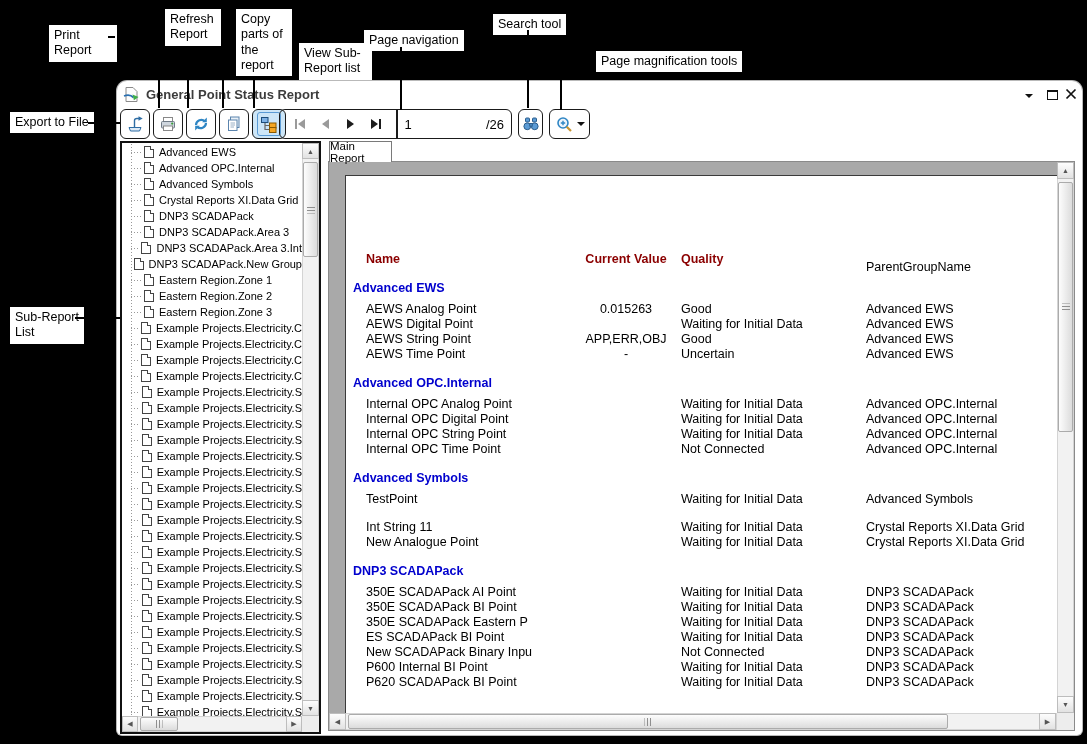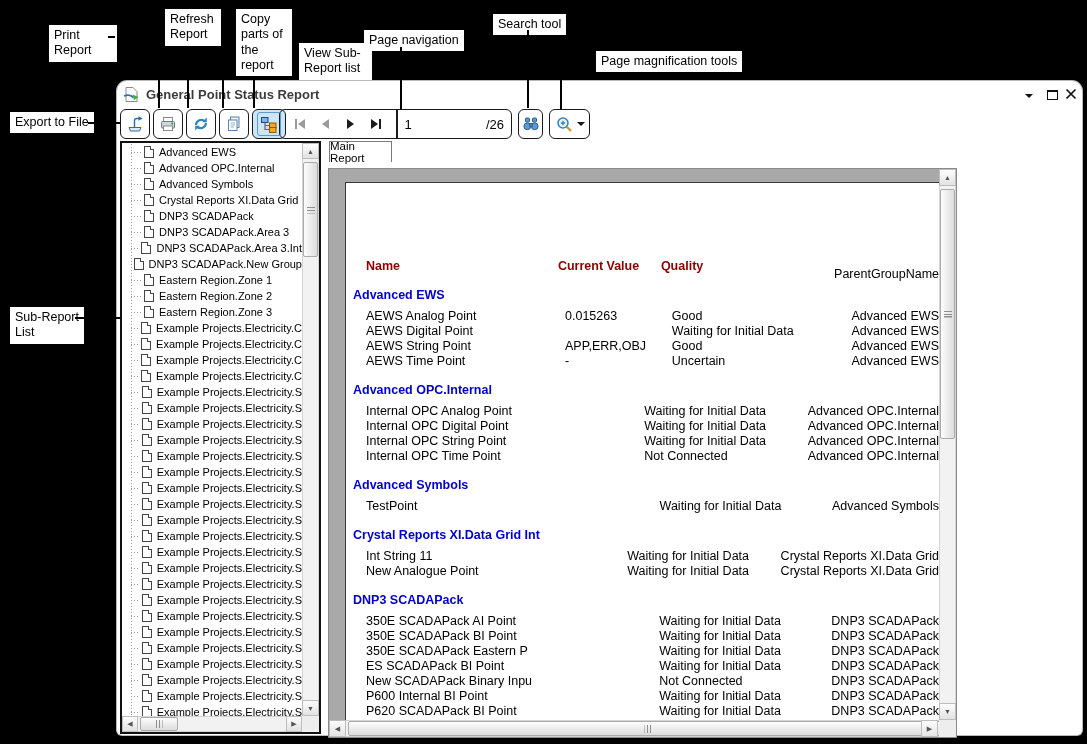--- a/index.html
+++ b/index.html
@@ -126,31 +126,31 @@
   #tree-hright{ right:17px; bottom:0; width:16px; height:16px; }
   #tree-corner{ right:0; bottom:0; width:17px; height:16px; background:#ededed; position:absolute; }
 
   
   #tab {
     position:absolute; left:212px; top:60px; width:63px; height:21px;
     background:#fff; border:1px solid #7a7a7a; border-bottom:none;
     font-size:11.5px; display:flex; align-items:center; justify-content:center; z-index:3;
   }
   #viewer {
-    position:absolute; left:211px; top:80px; width:629px; height:570px;
-    border:1px solid #8a8a8a; background:#ededed;margin-top:7px;
+    position:absolute; left:211px; top:80px; width:747px; height:570px;
+    border:1px solid #8a8a8a; background:#ededed;
   }
   #canvas { position:absolute; left:0; top:0; right:17px; bottom:17px; background:#a9a9a9; overflow:hidden; }
   #page {
     position:absolute; left:16px; top:13px; right:0; bottom:0; background:#fff;
     border-left:1px solid #3a3a3a; border-top:1px solid #3a3a3a;
     padding:76px 0 0 20px; font-size:12.5px;
   }
   .rrow, #rhead { display:flex; height:15px; line-height:15px; white-space:nowrap; }
-  .c0 { width:205px; } .c1 { width:110px; } .c2 { width:185px; } .c3 { flex:1; }
+  .c0 { width:205px; } .c1 { width:110px;text-align:center; } .c2 { width:185px; } .c3 { flex:1; }
   #rhead { font-weight:700; }
   #rhead .hc { color:#8b0000; }
   #rhead .c3 { color:#000; font-weight:400; position:relative; top:8px; }
   .group { margin-top:13px; }
   .gname { height:16px; line-height:16px; color:#0000cd; font-weight:700; margin-left:-13px; margin-bottom:6px; }
 
   #rep-vscroll { right:0; top:0; width:17px; bottom:17px; }
   #rep-vup   { right:0; top:0; width:17px; height:17px; }
   #rep-vthumb{ right:1px; top:20px; width:15px; height:250px; }
   #rep-vdown { right:0; bottom:17px; width:17px; height:17px; }
@@ -553,21 +553,20 @@
             <div class="group">
               <div class="gname">Advanced Symbols</div>
               <div class="rrow">
                 <span class="c0">TestPoint</span>
                 <span class="c1"></span>
                 <span class="c2">Waiting for Initial Data</span>
                 <span class="c3">Advanced Symbols</span>
               </div>
             </div>
             <div class="group">
-              <div class="gname">Crystal Reports XI.Data Grid Int</div>
               <div class="rrow">
                 <span class="c0">Int String 11</span>
                 <span class="c1"></span>
                 <span class="c2">Waiting for Initial Data</span>
                 <span class="c3">Crystal Reports XI.Data Grid</span>
               </div>
               <div class="rrow">
                 <span class="c0">New Analogue Point</span>
                 <span class="c1"></span>
                 <span class="c2">Waiting for Initial Data</span>

